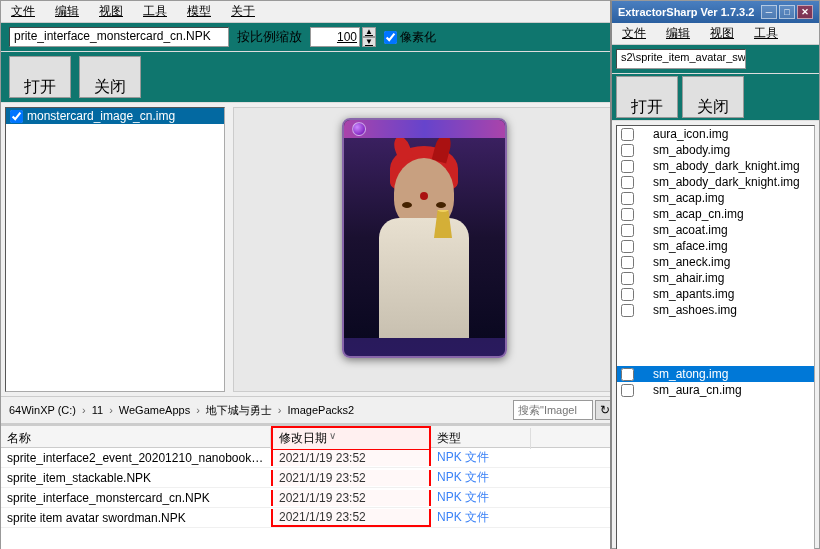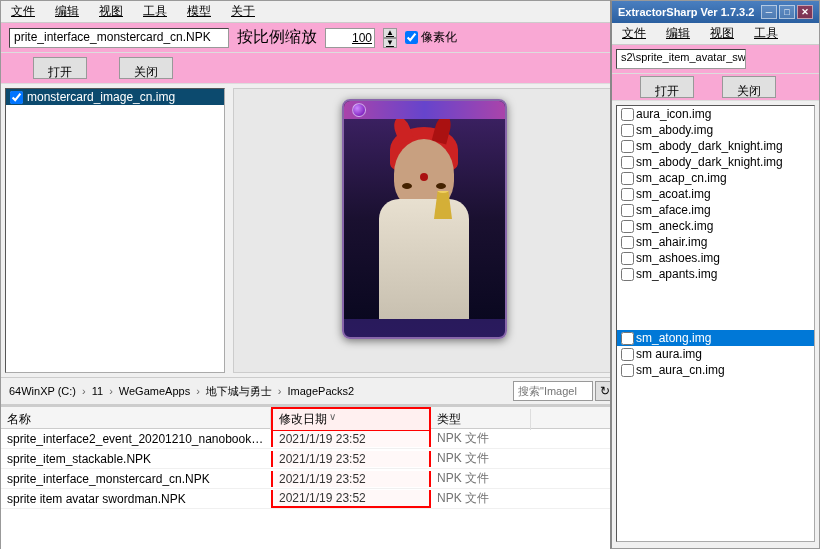--- a/index.html
+++ b/index.html
@@ -37,41 +37,41 @@
       cursor: pointer;
       font-size: 12px;
       text-decoration: underline;
     }
 
     .toolbar {
       display: flex;
       align-items: center;
       padding: 4px 8px;
       gap: 8px;
-      background: #f9a8d4;
+      background: #0f766e;
       border-bottom: 1px solid #ddd;
     }
 
     .file-path-box {
       background: white;
       border: 1px inset #999;
       padding: 1px 4px;
       font-size: 12px;
       width: 220px;
       height: 20px;
       overflow: hidden;
       white-space: nowrap;
     }
 
-    .label-text { font-size: 16px; }
+    .label-text { font-size: 13px; }
 
     .scale-input-wrap {
       display: flex;
       align-items: center;
-      gap: 8px;
+      gap: 2px;
       text-decoration: underline;
     }
     .scale-input {
       width: 50px;
       height: 20px;
       border: 1px solid #999;
       background: white;
       text-align: right;
       padding: 1px 2px;
       font-size: 12px;
@@ -96,28 +96,27 @@
     }
 
     .checkbox-wrap {
       display: flex;
       align-items: center;
       gap: 3px;
     }
     .checkbox-wrap input { margin: 0; }
 
     .btn {
-      padding: 6px 14px;
+      padding: 20px 14px;
       height: 22px;
       background: #e0e0e0;
       border: 1px solid #999;
       cursor: pointer;
-      font-size: 12px;
+      font-size: 16px;
       font-family: 'SimSun', '宋体', sans-serif;
-      margin-left: 24px;
     }
 
     .content-area {
       display: flex;
       height: calc(100% - 22px - 32px - 200px);
       min-height: 200px;
     }
 
     .file-list-panel {
       width: 220px;
@@ -129,21 +128,21 @@
     }
 
     .file-list-item {
       display: flex;
       align-items: center;
       padding: 1px 4px;
       gap: 4px;
       white-space: nowrap;
       cursor: pointer;
     }
-    .file-list-item.selected { background: #0c4a6e; color: white; }
+    .file-list-item.selected { background: #0369a1; color: white; }
     .file-list-item input[type=checkbox] { margin: 0; flex-shrink: 0; }
 
     .preview-panel {
       flex: 1;
       margin: 4px;
       display: flex;
       align-items: flex-start;
       justify-content: center;
       background: #e8e8e8;
       border: 1px solid #ccc;
@@ -365,21 +364,21 @@
       border-bottom: 1px solid #f0f0f0;
     }
     .fb-cell {
       padding: 1px 6px;
       font-size: 12px;
       white-space: nowrap;
       overflow: hidden;
       text-overflow: ellipsis;
     }
     .fb-cell.date { color: #333; }
-    .fb-cell.type { color: #737373; }
+    .fb-cell.type { color: #3b82f6; }
 
     
     .second-window {
       position: absolute;
       right: 0; top: 0;
       width: 210px;
       height: 549px;
       background: #f0f0f0;
       border: 1px solid #999;
       border-left: 2px solid #888;
@@ -425,21 +424,21 @@
 
     .second-window .file-list-panel {
       width: calc(100% - 8px);
       height: calc(100% - 22px - 22px - 32px - 8px);
     }
 
     .sw-list-item {
       display: flex;
       align-items: center;
       padding: 1px 4px;
-      gap: 2px;
+      gap: 19px;
       white-space: nowrap;
       cursor: pointer;
       font-size: 12px;
     }
     .sw-list-item.selected { background: #0078d7; color: white; margin-top: 48px; }
     .sw-list-item input[type=checkbox] { margin: 0; flex-shrink: 0; }
   </style>
 </head>
 <body>
 
@@ -607,52 +606,52 @@
     <div class="sw-list-item">
       <input type="checkbox" style="">
       <span>sm_abody_dark_knight.img</span>
     </div>
     <div class="sw-list-item">
       <input type="checkbox" style="">
       <span>sm_abody_dark_knight.img</span>
     </div>
     <div class="sw-list-item">
       <input type="checkbox" style="">
+      <span>sm_acap.img</span>
+    </div>
+    <div class="sw-list-item">
+      <input type="checkbox" style="">
       <span>sm_acap_cn.img</span>
     </div>
     <div class="sw-list-item">
       <input type="checkbox" style="">
       <span>sm_acoat.img</span>
     </div>
     <div class="sw-list-item">
       <input type="checkbox" style="">
       <span>sm_aface.img</span>
     </div>
     <div class="sw-list-item">
       <input type="checkbox" style="">
       <span>sm_aneck.img</span>
     </div>
     <div class="sw-list-item">
       <input type="checkbox" style="">
       <span>sm_ahair.img</span>
     </div>
     <div class="sw-list-item">
       <input type="checkbox" style="">
+      <span>sm_apants.img</span>
+    </div>
+    <div class="sw-list-item">
+      <input type="checkbox" style="">
       <span>sm_ashoes.img</span>
     </div>
-    <div class="sw-list-item">
-      <input type="checkbox" style="">
-      <span>sm_apants.img</span>
-    </div>
     <div class="sw-list-item selected">
       <input type="checkbox" style="">
       <span>sm_atong.img</span>
     </div>
     <div class="sw-list-item">
       <input type="checkbox" style="">
-      <span>sm aura.img</span>
-    </div>
-    <div class="sw-list-item">
-      <input type="checkbox" style="">
       <span>sm_aura_cn.img</span>
     </div>
   </div>
 </div>
 
 </body></html>

